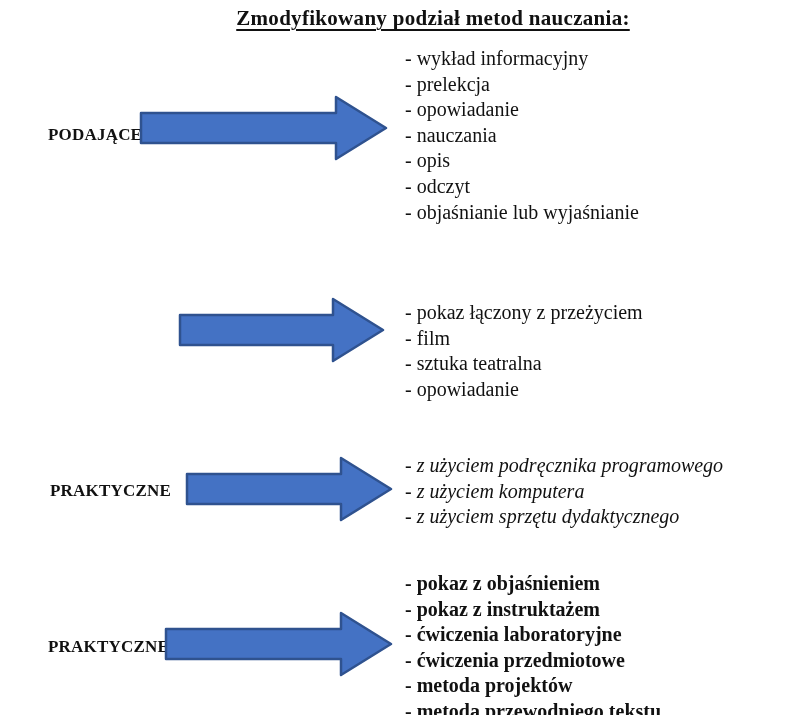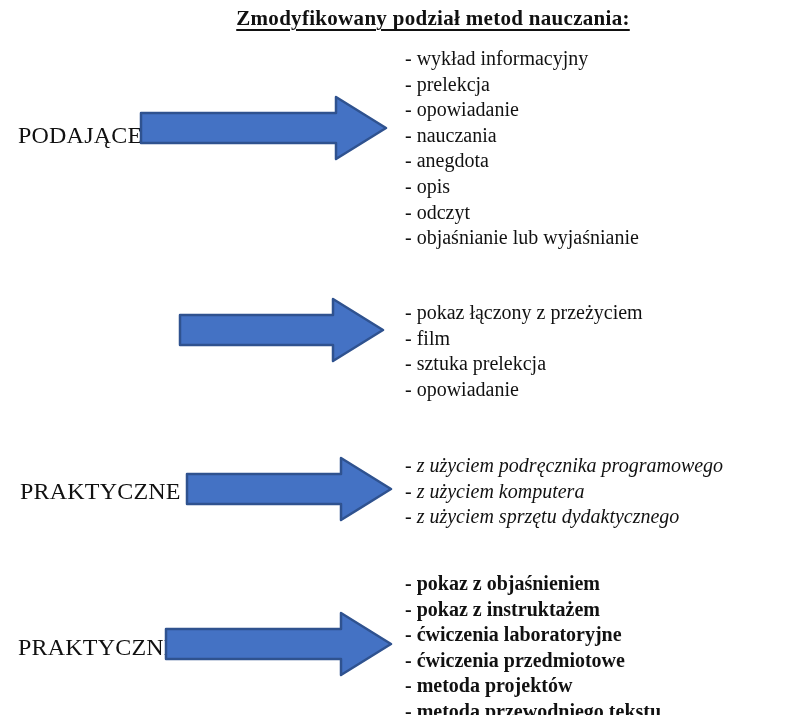--- a/index.html
+++ b/index.html
@@ -25,25 +25,26 @@
     text-align: center;
     font-size: 21px;
     font-weight: 700;
     letter-spacing: 0.3px;
     text-decoration: underline;
     text-decoration-thickness: 2px;
     text-underline-offset: 4px;
   }
   .group-label {
     position: absolute;
-    font-size: 24px;
-    font-weight: 400;
+    font-size: 17px;
+    font-weight: 700;
     line-height: 22px;
     letter-spacing: 0.2px;
     white-space: nowrap;
+    margin-left: 30px;
   }
   .arrow-svg {
     position: absolute;
     display: block;
   }
   .arrow-shape {
     fill: var(--arrow-fill, #4472C4);
     stroke: var(--arrow-border, #2F528F);
     stroke-width: 2.5;
     stroke-linejoin: round;
@@ -72,33 +73,32 @@
 
   <div class="group-label" style="left:18px; top:124px;">PODAJĄCE</div>
   <svg class="arrow-svg" style="left:139px; top:95px;" width="249" height="66" viewBox="0 0 249 66" aria-hidden="true">
     <polygon class="arrow-shape" points="2,18 197,18 197,2 247,33 197,64 197,48 2,48"></polygon>
   </svg>
   <ul class="method-list list-1">
       <li>- wykład informacyjny</li>
       <li>- prelekcja</li>
       <li>- opowiadanie</li>
       <li>- nauczania</li>
-      <li>- anegdota</li>
       <li>- opis</li>
       <li>- odczyt</li>
       <li>- objaśnianie lub wyjaśnianie</li>
     </ul>
 
   <svg class="arrow-svg" style="left:178px; top:297px;" width="207" height="66" viewBox="0 0 207 66" aria-hidden="true">
     <polygon class="arrow-shape" points="2,18 155,18 155,2 205,33 155,64 155,48 2,48"></polygon>
   </svg>
   <ul class="method-list list-2">
       <li>- pokaz łączony z przeżyciem</li>
       <li>- film</li>
-      <li>- sztuka prelekcja</li>
+      <li>- sztuka teatralna</li>
       <li>- opowiadanie</li>
     </ul>
 
   <div class="group-label" style="left:20px; top:480px;">PRAKTYCZNE</div>
   <svg class="arrow-svg" style="left:185px; top:456px;" width="208" height="66" viewBox="0 0 208 66" aria-hidden="true">
     <polygon class="arrow-shape" points="2,18 156,18 156,2 206,33 156,64 156,48 2,48"></polygon>
   </svg>
   <ul class="method-list list-3">
       <li>- z użyciem podręcznika programowego</li>
       <li>- z użyciem komputera</li>

